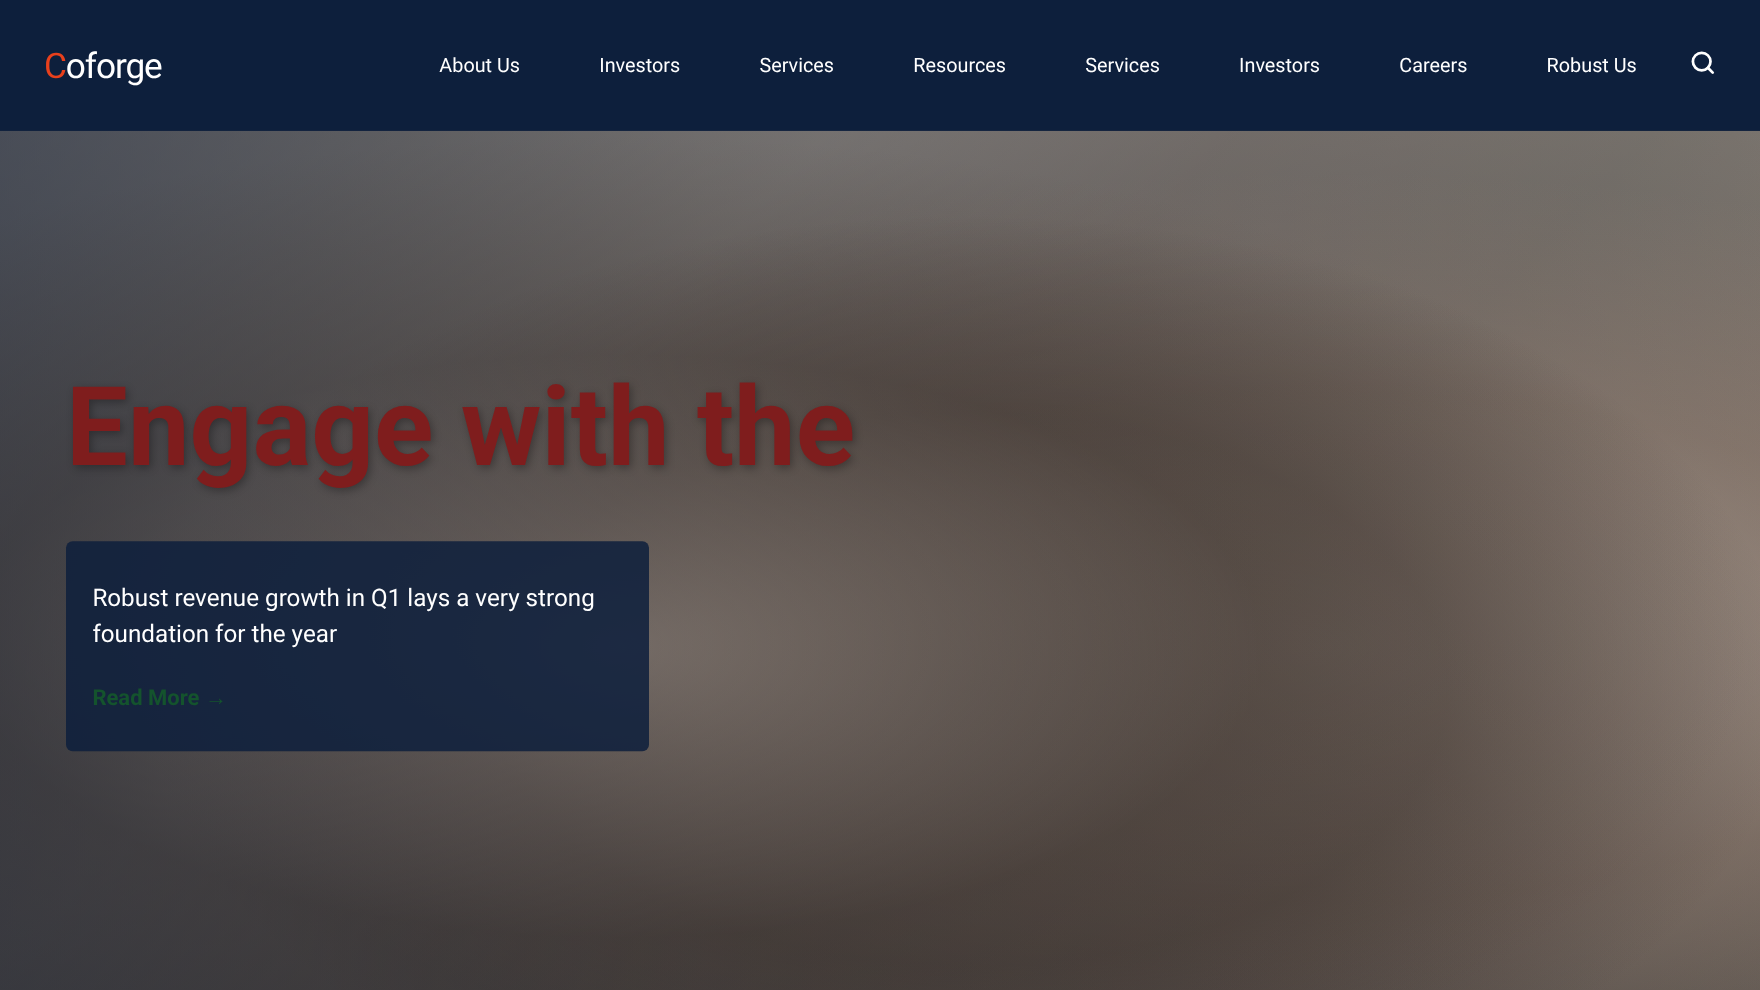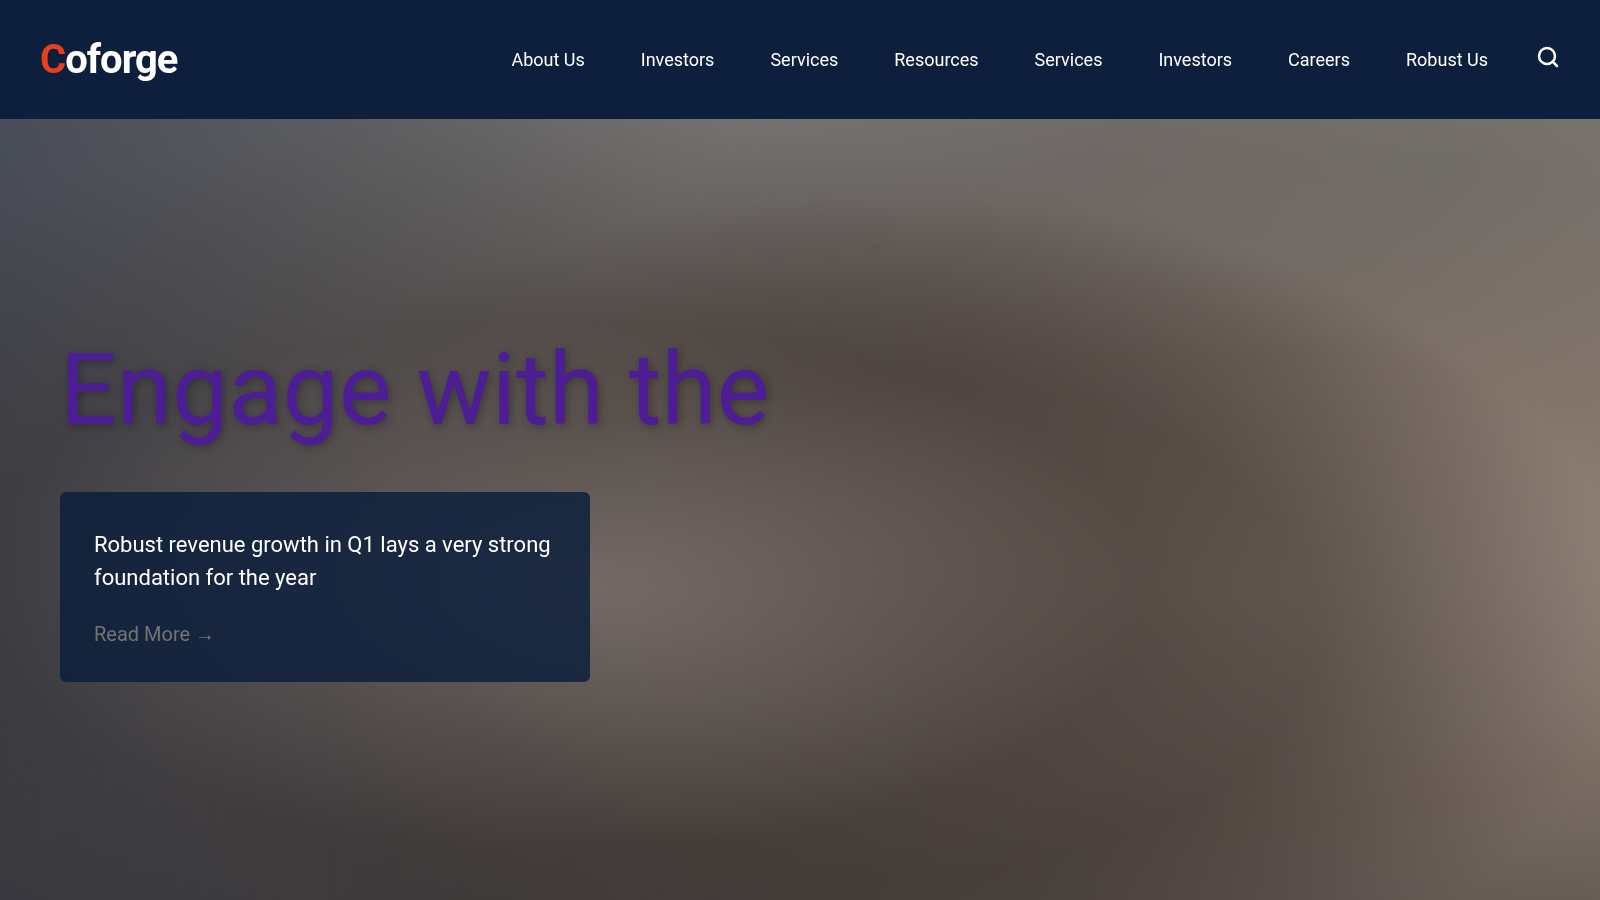--- a/index.html
+++ b/index.html
@@ -30,34 +30,34 @@
     }
 
     .logo {
       display: flex;
       align-items: center;
       margin-right: auto;
       text-decoration: none;
     }
 
     .logo-text {
-      font-size: 40px;
-      font-weight: 700;
+      font-size: 32px;
+      font-weight: 400;
       color: #ffffff;
       letter-spacing: -1px;
     }
 
     .logo-c {
       color: #e8401c;
     }
 
     nav {
       display: flex;
       align-items: flex-end;
-      gap: 0;
+      gap: 16px;
     }
 
     nav a {
       color: #ffffff;
       text-decoration: none;
       font-size: 18px;
       font-weight: 400;
       padding: 0 28px;
       white-space: nowrap;
     }
@@ -131,48 +131,48 @@
       height: calc(900px - 119px);
       z-index: 3;
       display: flex;
       flex-direction: column;
       justify-content: center;
       padding: 0 60px;
     }
 
     .hero-headline {
       font-size: 100px;
-      font-weight: 400;
-      color: #4c1d95;
+      font-weight: 700;
+      color: #7f1d1d;
       line-height: 1.05;
       margin-bottom: 50px;
       max-width: 860px;
       text-shadow: 2px 2px 8px rgba(0,0,0,0.3);
     }
 
     .hero-card {
       background-color: rgba(13, 31, 60, 0.85);
-      padding: 36px 34px;
+      padding: 36px 24px;
       border-radius: 6px;
       max-width: 530px;
     }
 
     .hero-card-text {
       font-size: 22px;
       color: #ffffff;
       line-height: 1.5;
       margin-bottom: 28px;
       font-weight: 400;
     }
 
     .hero-read-more {
       font-size: 20px;
-      color: #737373;
+      color: #14532d;
       text-decoration: none;
-      font-weight: 400;
+      font-weight: 700;
       display: inline-flex;
       align-items: center;
       gap: 8px;
     }
   </style>
 </head>
 <body>
 
 <div class="hero">
   <div class="hero-image-sim"></div>

